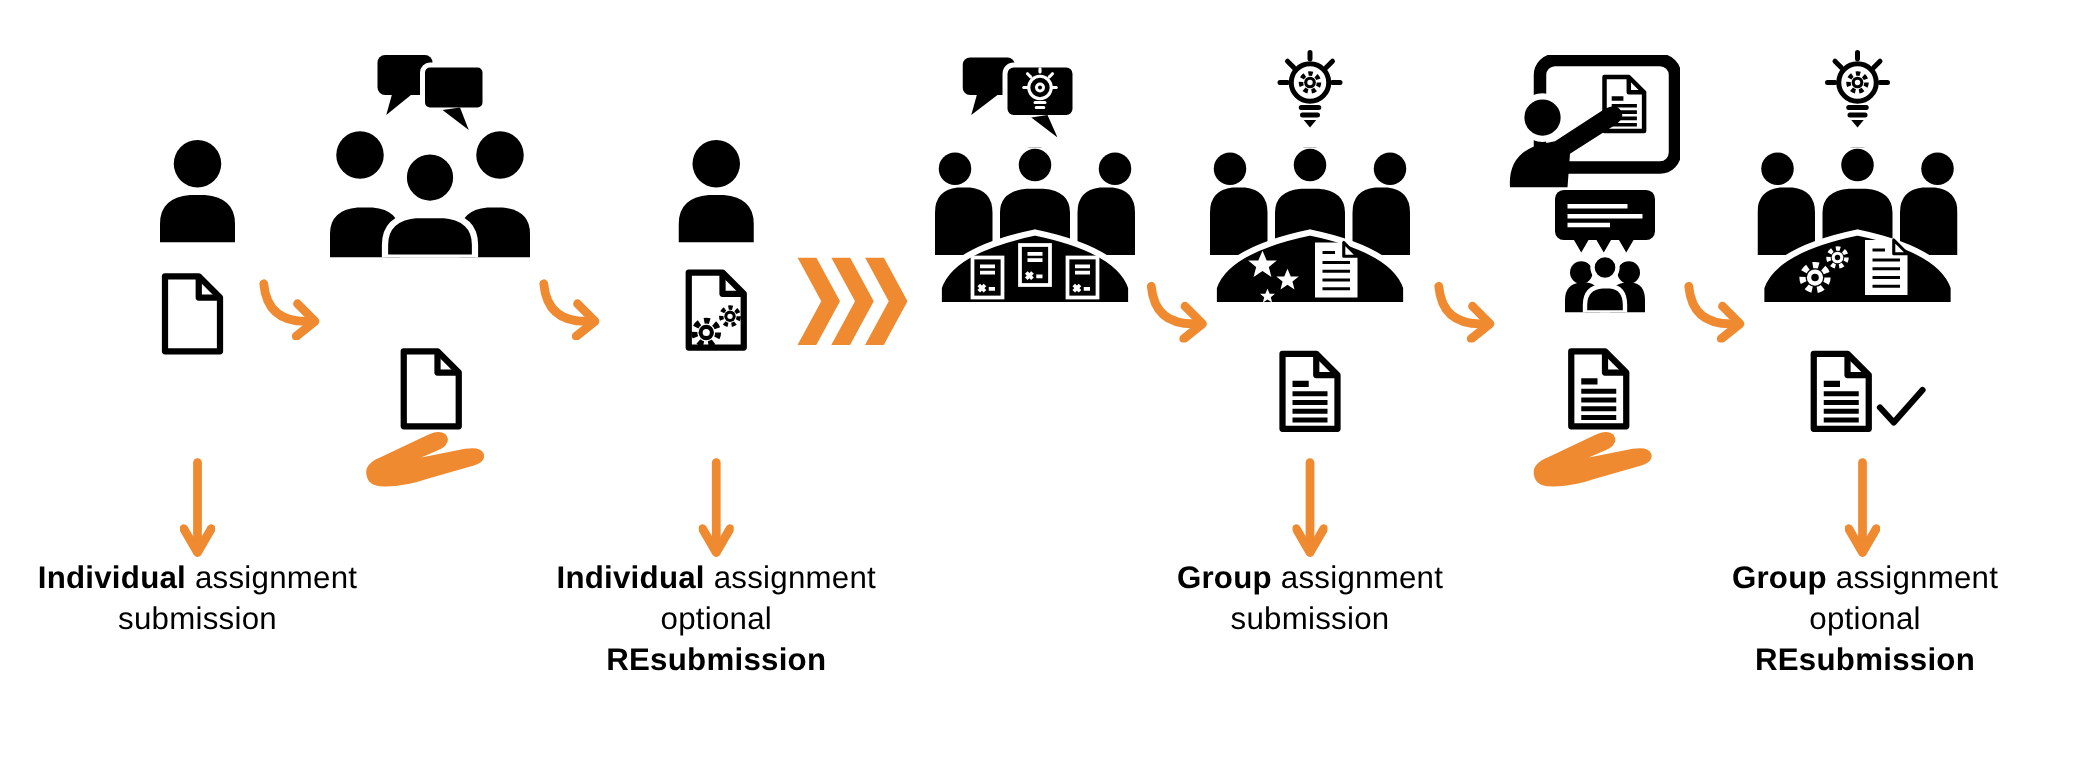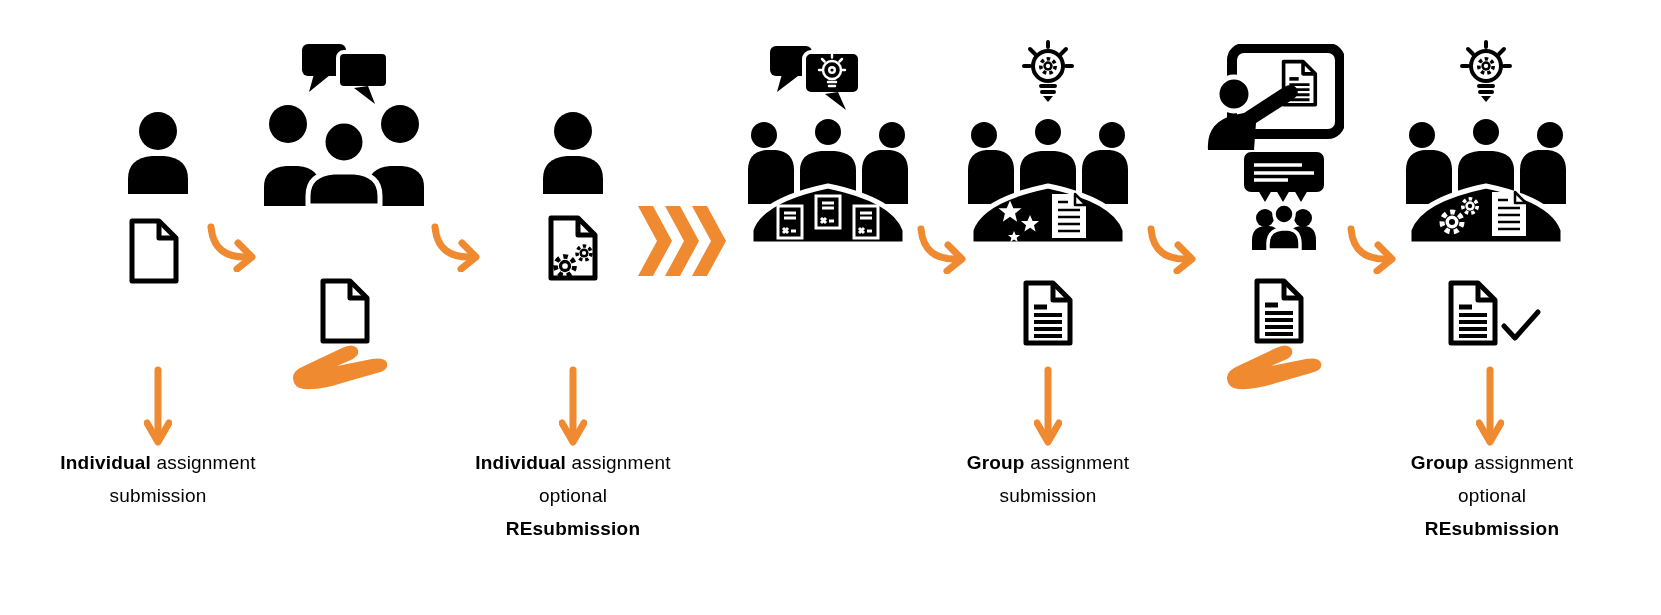--- a/index.html
+++ b/index.html
@@ -1,20 +1,20 @@
 <!DOCTYPE html>
 <html style="--accent: #EF8A31; --ink: #000000; --background: #FFFFFF;"><head>
 <meta charset="utf-8">
 <style>
   :root { --accent:#EF8A31; --ink:#000000; --background:#FFFFFF; }
   html,body{margin:0;padding:0;background:var(--background);}
   #diagram{position:relative;width:1661px;height:615px;background:var(--background);
     font-family:"Liberation Sans",sans-serif;overflow:hidden;}
   .abs{position:absolute;display:block;}
-  .lbl{position:absolute;width:300px;text-align:center;font-size:19px;line-height:33px;
+  .lbl{position:absolute;width:300px;text-align:center;font-size:25px;line-height:33px;
     color:var(--ink);letter-spacing:0.2px;}
   .b{font-weight:700;}
   .mdl{stroke:#fff;stroke-width:3;fill:none;}
   .pdl{stroke:var(--ink);stroke-width:2.5;fill:none;}
 </style>
 </head>
 <body>
 
 <svg width="0" height="0" style="position:absolute" aria-hidden="true">
 <defs>

